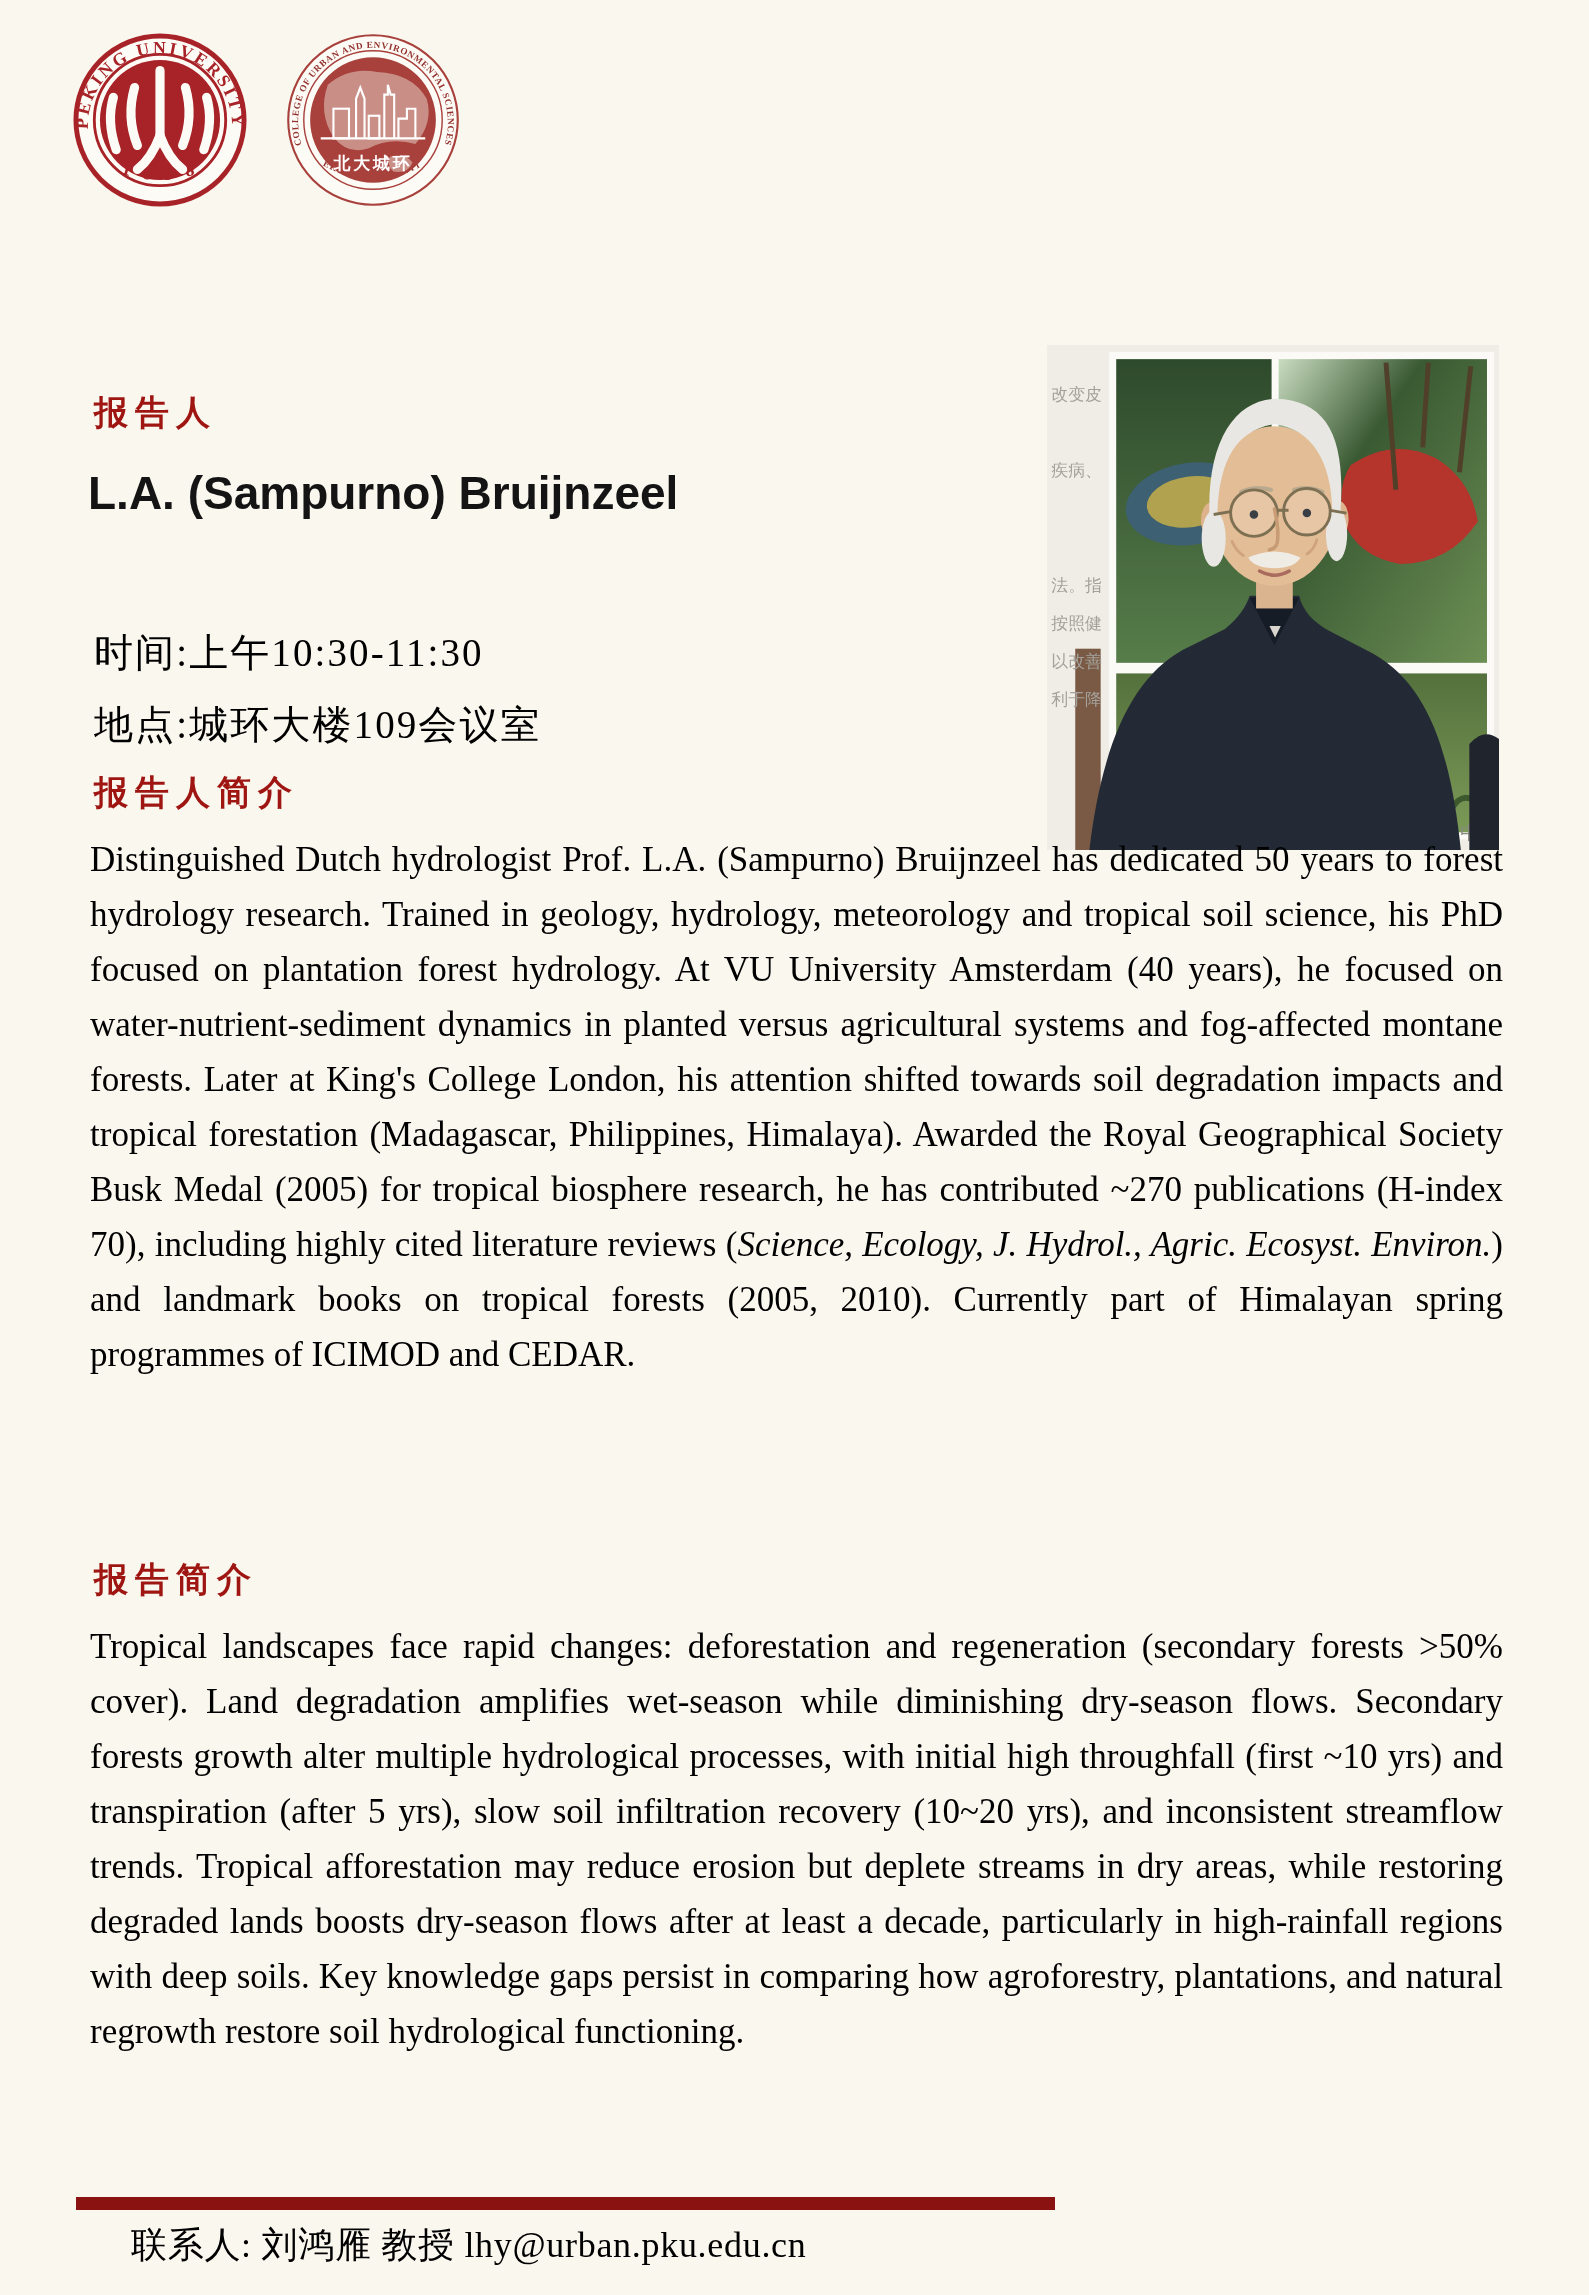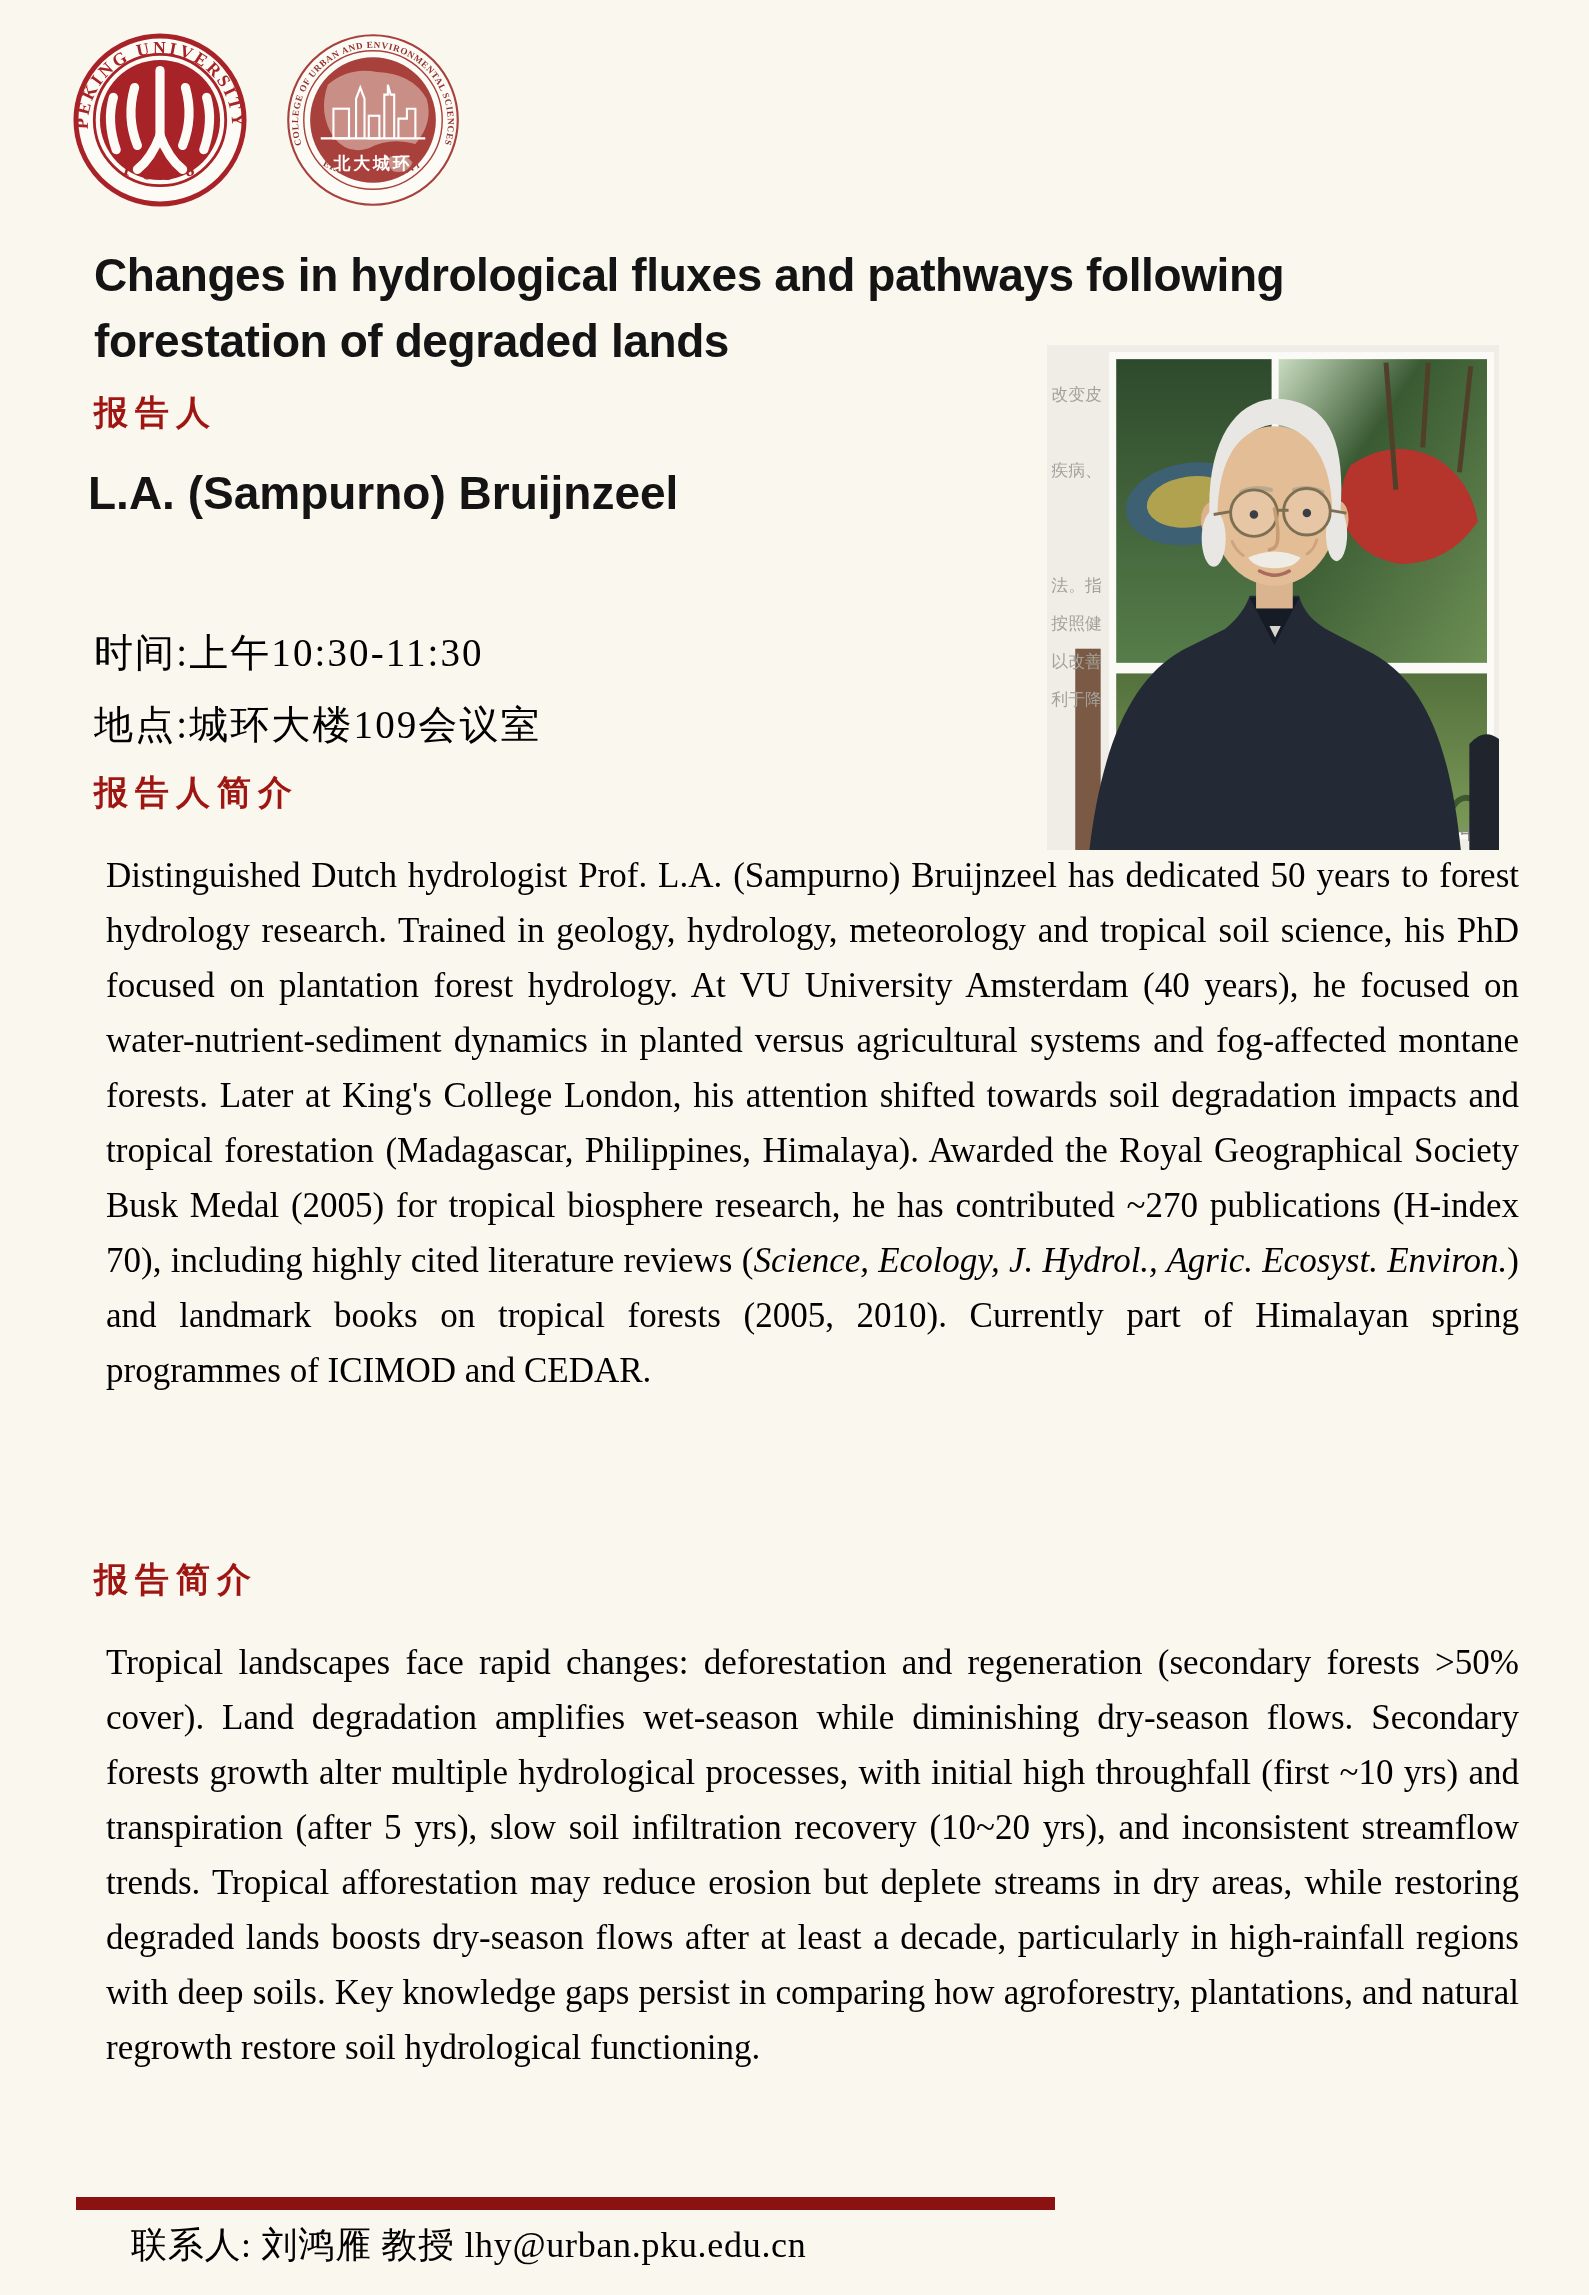--- a/index.html
+++ b/index.html
@@ -28,21 +28,21 @@
   .speaker-name{position:absolute;left:88px;top:466px;
                 font-family:"Liberation Sans",sans-serif;font-weight:700;
                 font-size:46px;color:#141414;}
 
   .info-line{position:absolute;left:94px;font-family:"Liberation Serif",serif;
              font-weight:500;font-size:39px;color:#000;letter-spacing:2.1px;}
   .i-date{top:553px;}
   .i-time{top:626px;}
   .i-venue{top:698px;}
 
-  .body-text{position:absolute;left:90px;width:1413px;margin:16px;
+  .body-text{position:absolute;left:90px;width:1413px;margin:0;
              font-family:"Liberation Serif",serif;font-size:35px;line-height:55px;
              color:#000;text-align:justify;}
   .bio-text{top:832px;}
   .abstract-text{top:1619px;}
   .body-text .jrn{font-style:italic;}
 
   .photo{position:absolute;left:1047px;top:345px;width:452px;height:505px;display:block;}
 
   .footer-rule{position:absolute;left:76px;top:2197px;width:979px;height:13.4px;background:#8a1210;}
   .footer-contact{position:absolute;left:92px;top:2221px;
@@ -104,21 +104,20 @@
         <path d="M102,152 V96 l6,-16 6,16 V152"></path>
         <rect x="120" y="120" width="15" height="32"></rect>
         <path d="M142,152 V90 h5 v-14 l4,14 h5 V152"></path>
         <path d="M162,152 v-28 h12 v-14 h12 v42"></path>
       </g>
       <text x="126" y="196" text-anchor="middle" font-family="Liberation Serif, serif" font-weight="700" font-size="24" fill="#ffffff" letter-spacing="4">北大城环</text>
     </svg>
   </div>
 
 
-  <div class="talk-title">Changes in hydrological fluxes and pathways following forestation of degraded lands</div>
 
   <div class="red-heading h-speaker">报告人</div>
   <div class="speaker-name">L.A. (Sampurno) Bruijnzeel</div>
   <div class="info-line i-time">时间:上午10:30-11:30</div>
   <div class="info-line i-venue">地点:城环大楼109会议室</div>
 
   <svg class="photo" viewBox="0 0 640 715">
 
     <rect x="0" y="0" width="640" height="715" fill="#f0ede6"></rect>
     <rect x="40" y="430" width="36" height="285" fill="#7a5a44"></rect>

